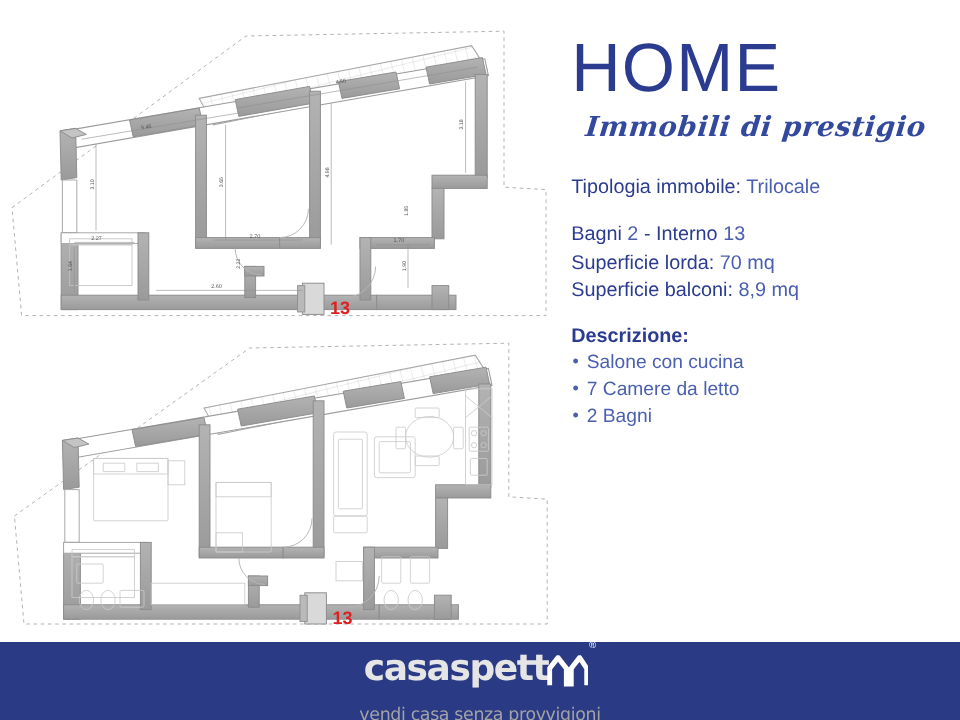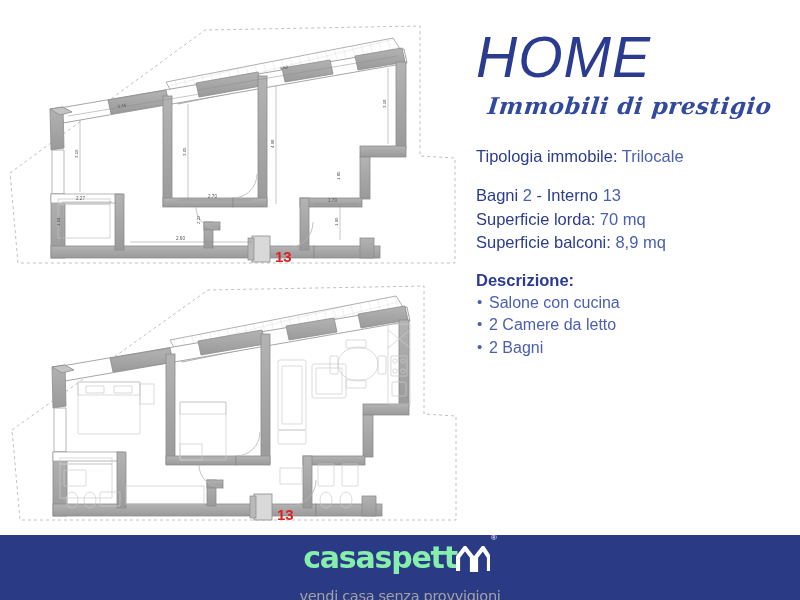--- a/index.html
+++ b/index.html
@@ -61,21 +61,20 @@
   }
 
   .logo-home {
     font-family: "Liberation Sans", sans-serif;
     font-weight: 300;
     font-size: 57px;
     line-height: 1.05;
     letter-spacing: 1px;
     color: #2b3c90;
     margin-top: -2px;
-    font-style: italic;
   }
 
   .logo-tagline {
     font-family: "DejaVu Serif", serif;
     font-style: italic;
     font-weight: 700;
     font-size: 23px;
     letter-spacing: 0.5px;
     color: #32499e;
     margin-top: 4px;
@@ -143,21 +142,21 @@
   .footer-logo {
     display: flex;
     align-items: flex-end;
     gap: 0px;
   }
   .footer-word {
     font-family: "DejaVu Sans", sans-serif;
     font-weight: 700;
     font-size: 30px;
     letter-spacing: -1.2px;
-    color: #86efac;
+    color: #e5e5e5;
     line-height: 1;
     margin-top: 12px;
   }
   .footer-mark { display: block; margin: 0 0 1px -1px; }
   .footer-reg {
     font-size: 8px;
     color: #ffffff;
     vertical-align: super;
     margin-left: 1px;
     line-height: 1;
@@ -464,21 +463,21 @@
       <div class="spec-row">
         <span class="k">Superficie balconi:</span>
         <span class="v">8,9 mq</span>
       </div>
     </div>
 
     <div>
       <div class="desc-title">Descrizione:</div>
       <ul class="desc-list">
         <li>Salone con cucina</li>
-        <li>2 Camere da letto</li>
+        <li>7 Camere da letto</li>
         <li>2 Bagni</li>
       </ul>
     </div>
   </div>
 
   <div class="footer">
     <div class="footer-logo">
       <span class="footer-word">casaspett</span>
       <svg class="footer-mark" width="34" height="26" viewBox="0 0 34 26">
         <path d="M2 25 L2 11 L9 2 L16 11 L16 25 L20 25 L20 11 L27 2 L33 11 L33 25" fill="none" stroke="#ffffff" stroke-width="4.2" stroke-linejoin="miter"></path>

